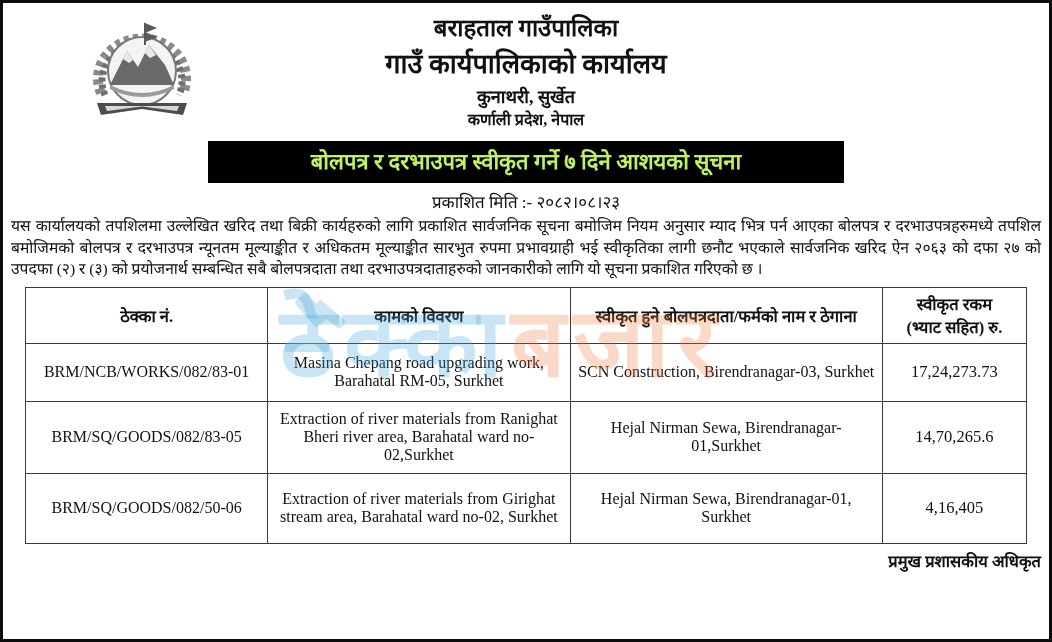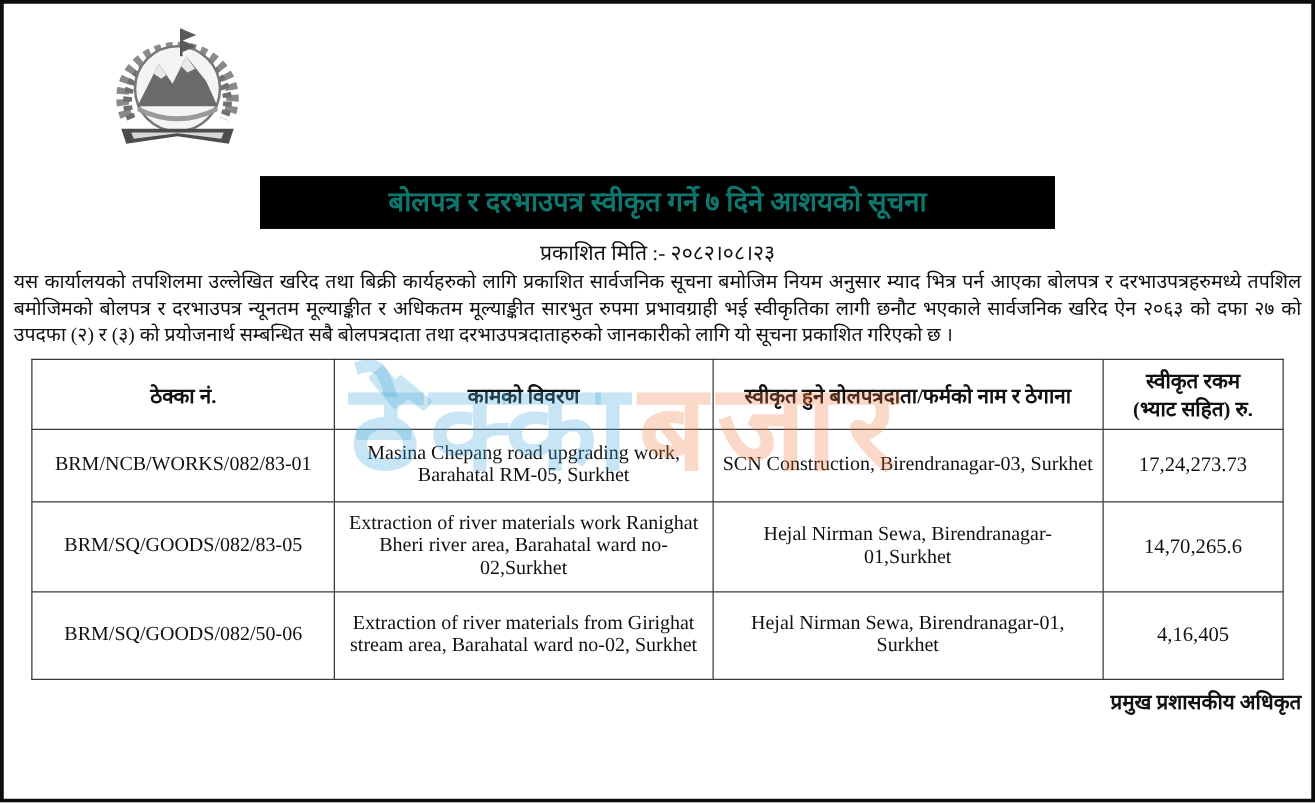--- a/index.html
+++ b/index.html
@@ -17,21 +17,21 @@
   .header{position:relative;height:120px;padding-top:12px;}
   .emblem{position:absolute;left:80px;top:12px;width:118px;height:112px;}
   .header-text{text-align:center;line-height:1.15;}
   .t1{font-size:24px;font-weight:bold;}
   .t2{font-size:27px;font-weight:bold;margin-top:6px;}
   .t3{font-size:18px;font-weight:bold;margin-top:7px;}
   .t4{font-size:16px;font-weight:bold;margin-top:4px;}
   
   .banner{
     width:632px;margin:6px auto 0;
-    background:#000;color:#0f766e;
+    background:#000;color:#bef264;
     text-align:center;font-size:22px;font-weight:bold;
     padding:2px 0 6px;
     border:2px solid #000;
   }
   .pub-date{text-align:center;font-size:17px;font-weight:normal;margin-top:7px;}
   
   .body-text{
     margin:2px 8px 0;
     font-size:15.6px;line-height:21.5px;
     text-align:justify;
@@ -97,20 +97,26 @@
         <path d="M27 70 Q59 86 91 70 L91 74 Q59 90 27 74 Z" fill="#9a9a9a"></path>
 
         <line x1="62" y1="8" x2="62" y2="30" stroke="#555" stroke-width="2"></line>
         <path d="M62 8 L74 13 L62 18 Z" fill="#5a5a5a"></path>
         <path d="M62 17 L74 22 L62 27 Z" fill="#5a5a5a"></path>
 
         <path d="M14 88 L104 88 L100 100 L59 94 L18 100 Z" fill="#4d4d4d"></path>
         <path d="M22 91 L96 91 L94 96 L59 91.5 L24 96 Z" fill="#d8d8d8"></path>
       </svg>
     </div>
+    <div class="header-text">
+      <div class="t1">बराहताल गाउँपालिका</div>
+      <div class="t2">गाउँ कार्यपालिकाको कार्यालय</div>
+      <div class="t3">कुनाथरी, सुर्खेत</div>
+      <div class="t4">कर्णाली प्रदेश, नेपाल</div>
+    </div>
   </div>
 
   <div class="banner">
     <span>बोलपत्र र दरभाउपत्र स्वीकृत गर्ने ७ दिने आशयको सूचना</span>
   </div>
 
   <div class="pub-date">प्रकाशित मिति :- २०८२।०८।२३</div>
 
   <div class="body-text">यस कार्यालयको तपशिलमा उल्लेखित खरिद तथा बिक्री कार्यहरुको लागि प्रकाशित सार्वजनिक सूचना बमोजिम नियम अनुसार म्याद भित्र पर्न आएका बोलपत्र र दरभाउपत्रहरुमध्ये तपशिल बमोजिमको बोलपत्र र दरभाउपत्र न्यूनतम मूल्याङ्कीत र अधिकतम मूल्याङ्कीत सारभुत रुपमा प्रभावग्राही भई स्वीकृतिका लागी छनौट भएकाले सार्वजनिक खरिद ऐन २०६३ को दफा २७ को उपदफा (२) र (३) को प्रयोजनार्थ सम्बन्धित सबै बोलपत्रदाता तथा  दरभाउपत्रदाताहरुको जानकारीको लागि यो सूचना प्रकाशित गरिएको छ ।</div>
 
@@ -136,21 +142,21 @@
       </thead>
       <tbody>
         <tr>
           <td>BRM/NCB/WORKS/082/83-01</td>
           <td>Masina Chepang road upgrading work, Barahatal RM-05, Surkhet</td>
           <td>SCN Construction, Birendranagar-03, Surkhet</td>
           <td class="amt">17,24,273.73</td>
         </tr>
         <tr>
           <td>BRM/SQ/GOODS/082/83-05</td>
-          <td>Extraction of river materials work Ranighat Bheri river area, Barahatal ward no-02,Surkhet</td>
+          <td>Extraction of river materials from Ranighat Bheri river area, Barahatal ward no-02,Surkhet</td>
           <td>Hejal Nirman Sewa, Birendranagar-01,Surkhet</td>
           <td class="amt">14,70,265.6</td>
         </tr>
         <tr>
           <td>BRM/SQ/GOODS/082/50-06</td>
           <td>Extraction of river materials from Girighat stream area, Barahatal ward no-02, Surkhet</td>
           <td>Hejal Nirman Sewa, Birendranagar-01, Surkhet</td>
           <td class="amt">4,16,405</td>
         </tr>
       </tbody>

